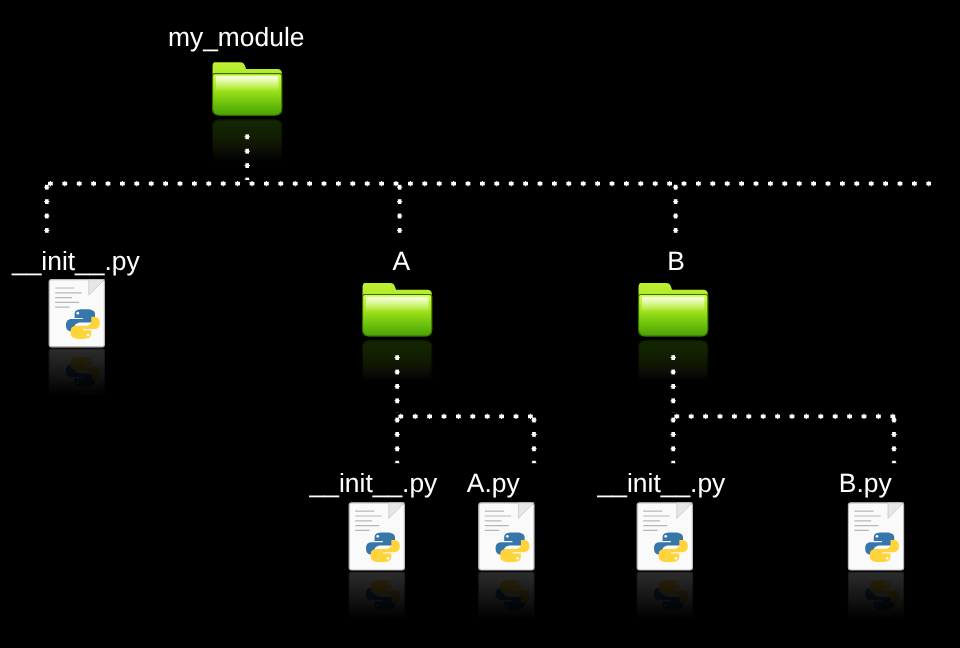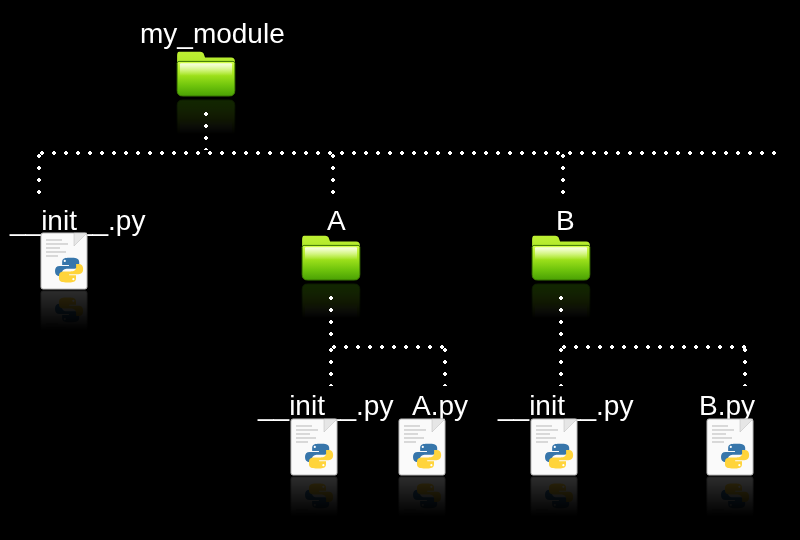--- a/index.html
+++ b/index.html
@@ -8,21 +8,21 @@
     width: 800px;
     height: 540px;
     background: #000;
     font-family: Arial, Helvetica, sans-serif;
     color: #fff;
     overflow: hidden;
     position: relative;
   }
   .label {
     position: absolute;
-    font-size: 28px;
+    font-size: 22px;
     white-space: nowrap;
   }
   .folder {
     position: absolute;
     width: 62px;
     height: 52px;
   }
   .pyfile {
     position: absolute;
     width: 48px;
@@ -150,21 +150,21 @@
   <svg width="48" height="58">
       <use href="#pySym"></use>
     </svg>
 </div>
 <div class="pyfile reflection" style="left:290px; top:476px; opacity:0.18;">
   <svg width="48" height="58">
       <use href="#pySym"></use>
     </svg>
 </div>
 
-<div class="label" style="left:412px; top:390px;">A.py</div>
+<div class="label" style="left:389px; top:390px;">A.py</div>
 <div class="pyfile" style="left:398px; top:418px;">
   <svg width="48" height="58">
       <use href="#pySym"></use>
     </svg>
 </div>
 <div class="pyfile reflection" style="left:398px; top:476px; opacity:0.18;">
   <svg width="48" height="58">
       <use href="#pySym"></use>
     </svg>
 </div>

